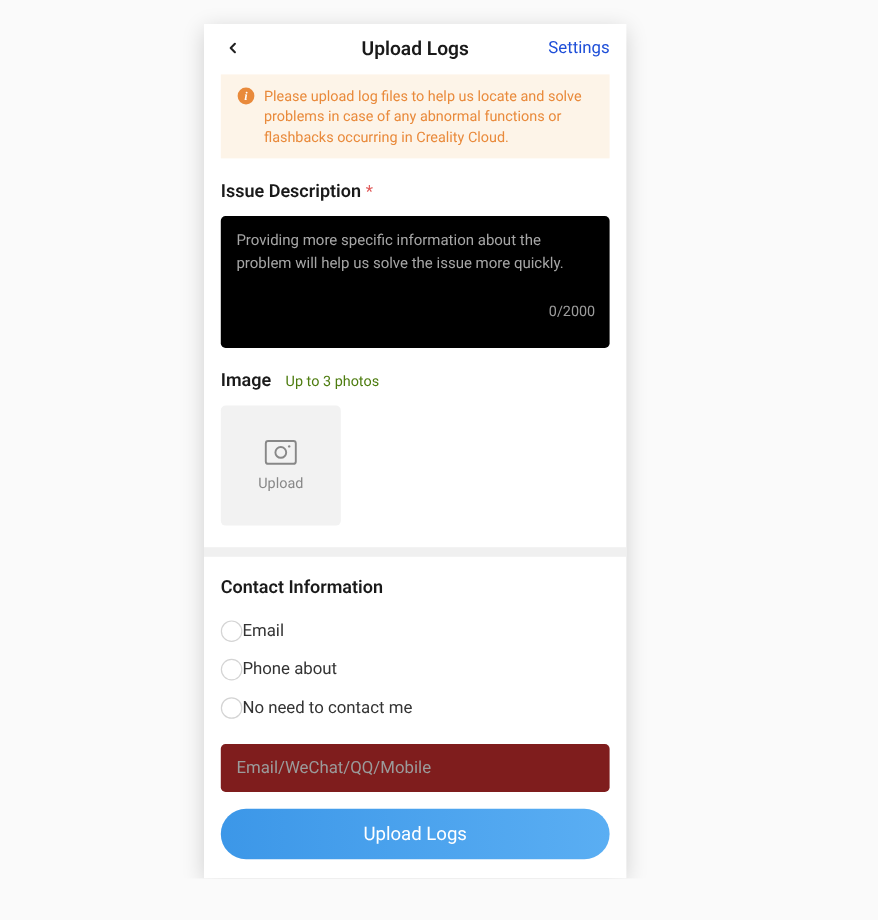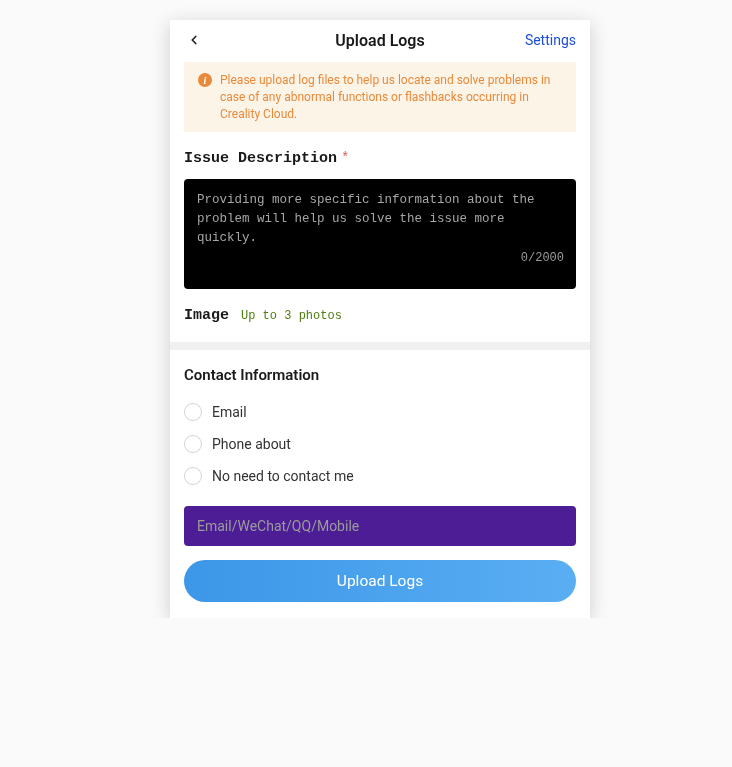--- a/index.html
+++ b/index.html
@@ -4,21 +4,21 @@
 <style>
   * { box-sizing: border-box; margin: 0; padding: 0; }
   body {
     font-family: -apple-system, BlinkMacSystemFont, "Segoe UI", Roboto, sans-serif;
     background: #fafafa;
     display: flex;
     justify-content: flex-start;
     padding: 20px 0 0 170px;
   }
   .phone {
-    width: 420px;
+    width: 352px;
     background: #fff;
     box-shadow: 0 4px 18px rgba(0,0,0,0.18);
     position: relative;
   }
   .header {
     display: flex;
     align-items: center;
     justify-content: space-between;
     padding: 10px 14px 12px 14px;
   }
@@ -62,21 +62,20 @@
     font-weight: bold;
     font-family: Georgia, serif;
   }
   .notice-text {
     font-size: 12px;
     color: #e98a3b;
     line-height: 1.4;
   }
   .section {
     padding: 0 14px;
-    font-family: Liberation Mono, monospace;
   }
   .label-row {
     margin-top: 18px;
     display: flex;
     align-items: baseline;
     gap: 2px;
   }
   .section-label {
     font-size: 15px;
     font-weight: 600;
@@ -141,36 +140,35 @@
   }
   .contact-title {
     font-size: 15px;
     font-weight: 600;
     color: #1a1a1a;
     margin-bottom: 12px;
   }
   .radio-row {
     display: flex;
     align-items: center;
-    gap: 10px;
     padding: 7px 0;
   }
   .radio-circle {
     width: 18px; height: 18px;
     border: 1.5px solid #d4d4d4;
     border-radius: 50%;
     flex-shrink: 0;
   }
   .radio-label {
     font-size: 14px;
     color: #333;
   }
   .contact-input {
     margin-top: 14px;
-    background: #4c1d95;
+    background: #7f1d1d;
     border-radius: 4px;
     padding: 12px 13px;
     font-size: 14px;
     color: #9b9b9b;
   }
   .submit-btn {
     margin-top: 14px;
     width: 100%;
     padding: 12px 0;
     border: none;
@@ -211,20 +209,28 @@
       <div class="desc-placeholder">Providing more specific information about the problem will help us solve the issue more quickly.</div>
       <div class="char-count">0/2000</div>
     </div>
   </div>
 
   <div class="section">
     <div class="label-row">
       <span class="section-label">Image</span>
       <span class="sublabel">Up to 3 photos</span>
     </div>
+    <div class="upload-tile">
+      <svg class="camera-icon" width="28" height="22" viewBox="0 0 28 22" fill="none" stroke="currentColor" stroke-width="1.6">
+        <rect x="1.5" y="1.5" width="25" height="19" rx="2"></rect>
+        <circle cx="14" cy="11" r="4.5"></circle>
+        <circle cx="21" cy="6" r="1" fill="currentColor" stroke="none"></circle>
+      </svg>
+      <div class="upload-text">Upload</div>
+    </div>
   </div>
 
   <div class="divider"></div>
 
   <div class="contact-section">
     <div class="contact-title">Contact Information</div>
 
     <div class="radio-row">
       <div class="radio-circle"></div>
       <div class="radio-label">Email</div>

